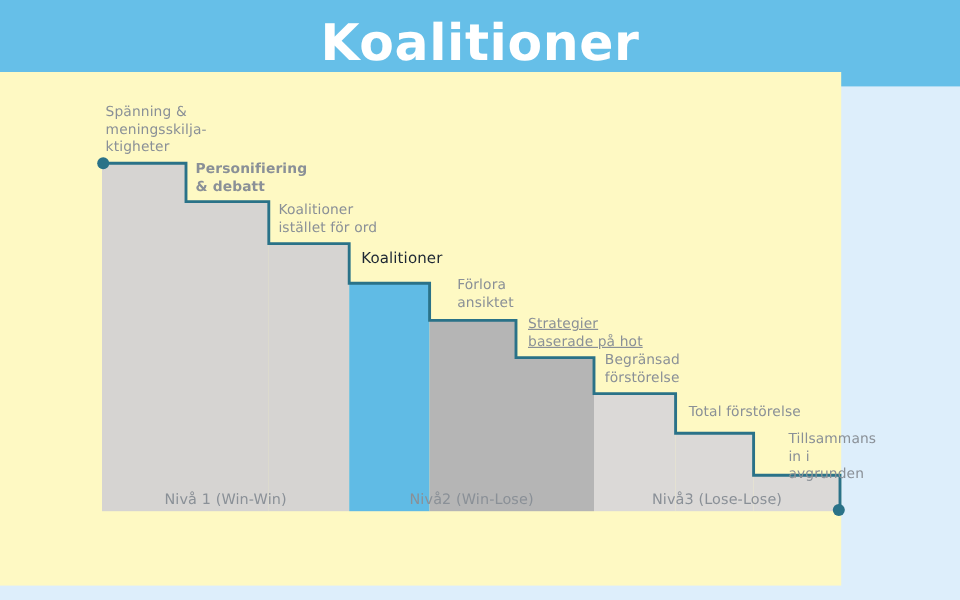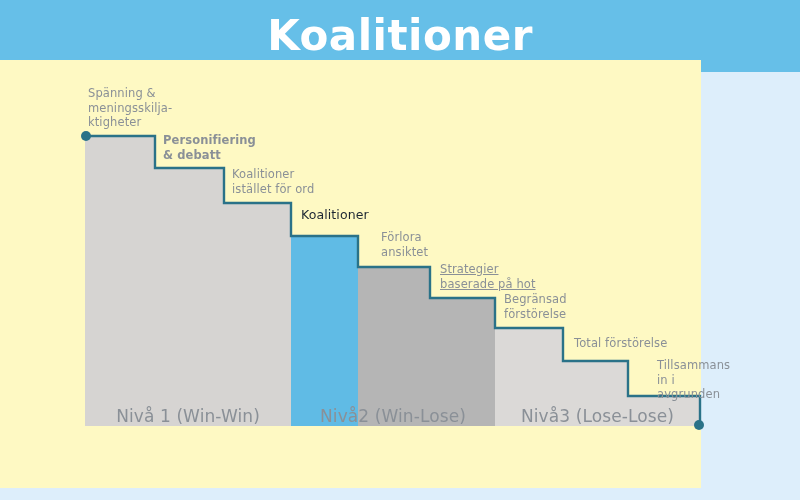--- a/index.html
+++ b/index.html
@@ -52,21 +52,21 @@
   .step-label.highlight {
     color: #1d2733;
     font-size: 12.5px;
     font-weight: normal;
   }
 
   
   .level-label {
     position: absolute;
     color: #8a9097;
-    font-size: 17px;
+    font-size: 12px;
     text-align: center;
     line-height: 16px;
     letter-spacing: 0.1px;
   }
 </style>
 </head>
 <body>
 
 <div id="header-banner">
   <div id="header-title">Koalitioner</div>

